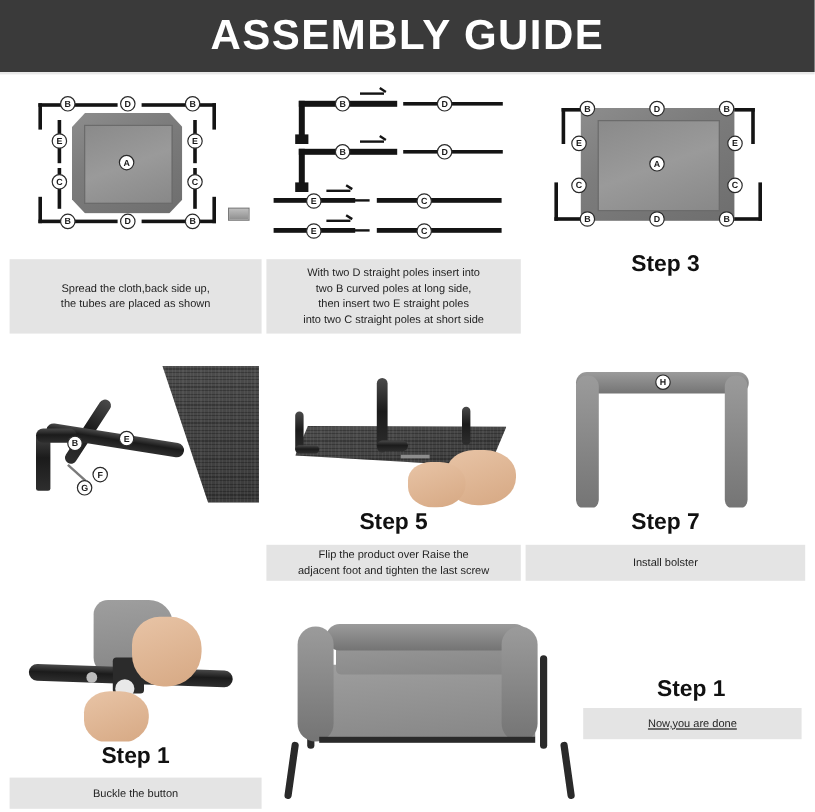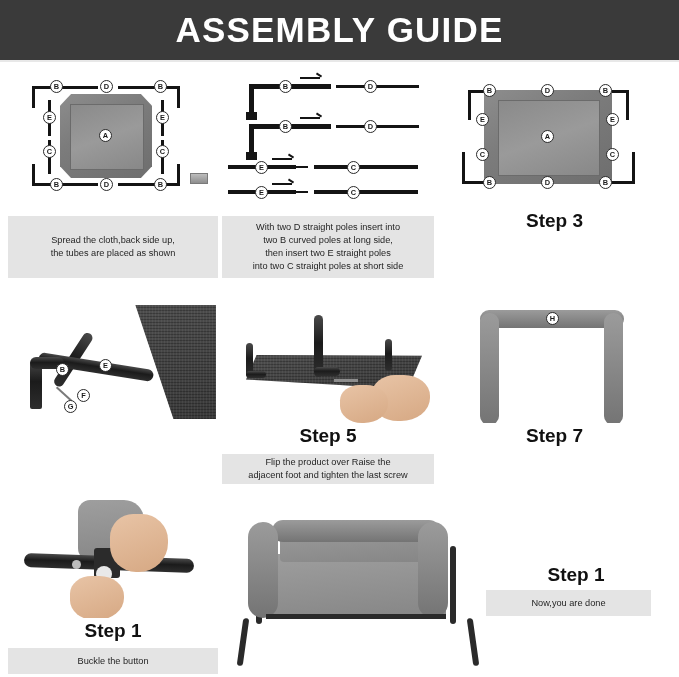--- a/index.html
+++ b/index.html
@@ -255,20 +255,23 @@
   </div>
 
   <div class="cell" style="left:438px;top:243px;width:233px;">
     <div class="art" style="height:118px;">
       <div class="bolster" style="left:42px;top:5px;width:144px;height:18px;border-radius:9px;"></div>
       <div class="bolster" style="left:42px;top:8px;width:19px;height:112px;border-radius:9px;"></div>
       <div class="bolster" style="left:166px;top:8px;width:19px;height:112px;border-radius:9px;"></div>
       <div class="badge" style="left:108px;top:7px;">H</div>
     </div>
     <div class="step-label">Step 7</div>
+    <div class="caption" style="height:30px;margin-top:7px;">
+      <span>Install bolster</span>
+    </div>
   </div>
 
   <div class="cell" style="left:8px;top:438px;width:210px;">
     <div class="art" style="height:118px;">
       <div class="pad" style="left:70px;top:0px;width:66px;height:62px;border-radius:12px 20px 8px 14px;"></div>
       <div class="tube" style="left:16px;top:56px;width:170px;height:14px;border-radius:7px;transform:rotate(2deg);"></div>
       <div class="photo" style="left:86px;top:48px;width:26px;height:30px;background:#2b2b2b;border-radius:3px;"></div>
       <div class="photo" style="left:88px;top:66px;width:16px;height:16px;background:#e9e9e9;border-radius:50%;"></div>
       <div class="photo" style="left:64px;top:60px;width:9px;height:9px;background:#bdbdbd;border-radius:50%;"></div>
       <div class="skin" style="left:102px;top:14px;width:58px;height:58px;"></div>
@@ -288,19 +291,19 @@
       <div class="bar" style="left:34px;top:46px;width:6px;height:78px;background:#2a2a2a;border-radius:3px;"></div>
       <div class="bar" style="left:228px;top:46px;width:6px;height:78px;background:#2a2a2a;border-radius:3px;"></div>
       <div class="pad" style="left:44px;top:54px;width:180px;height:62px;border-radius:2px;"></div>
       <div class="pad" style="left:58px;top:22px;width:150px;height:40px;border-radius:4px;"></div>
       <div class="bolster" style="left:50px;top:20px;width:168px;height:22px;border-radius:11px;"></div>
       <div class="bolster" style="left:26px;top:22px;width:30px;height:96px;border-radius:15px;"></div>
       <div class="bolster" style="left:196px;top:22px;width:30px;height:96px;border-radius:15px;"></div>
       <div class="bar" style="left:44px;top:114px;width:180px;height:5px;background:#2a2a2a;"></div>
 
       <div class="step-label" style="position:absolute;left:264px;top:62px;width:180px;">Step 1</div>
-      <div class="caption" style="position:absolute;left:264px;top:90px;width:165px;height:26px;">
+      <div class="caption" style="position:absolute;left:264px;top:90px;width:182px;height:26px;text-decoration:underline;">
         <span>Now,you are done</span>
       </div>
     </div>
   </div>
 
 </div>
 
 </body></html>

